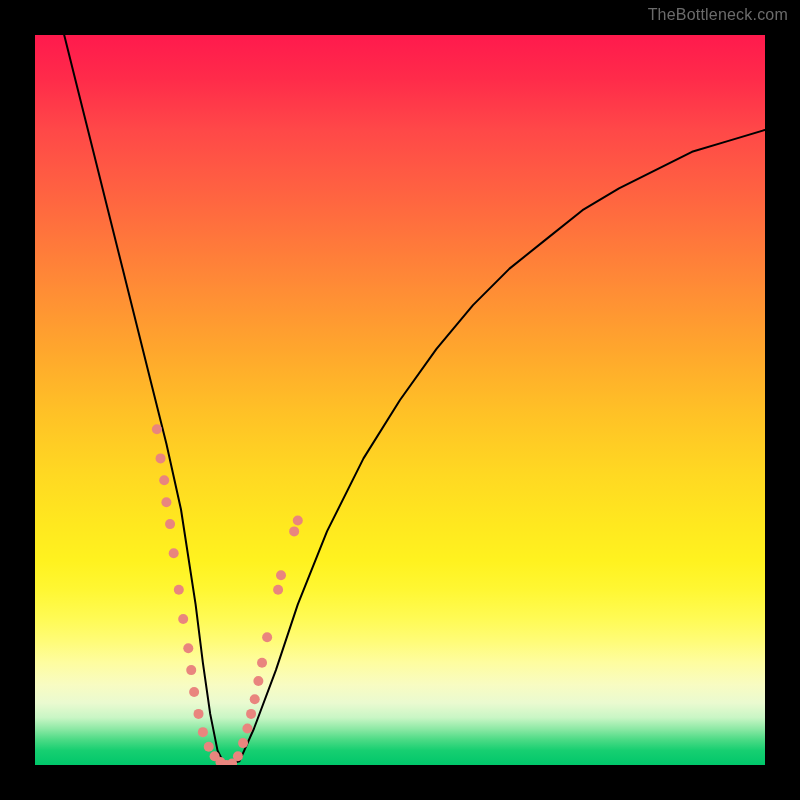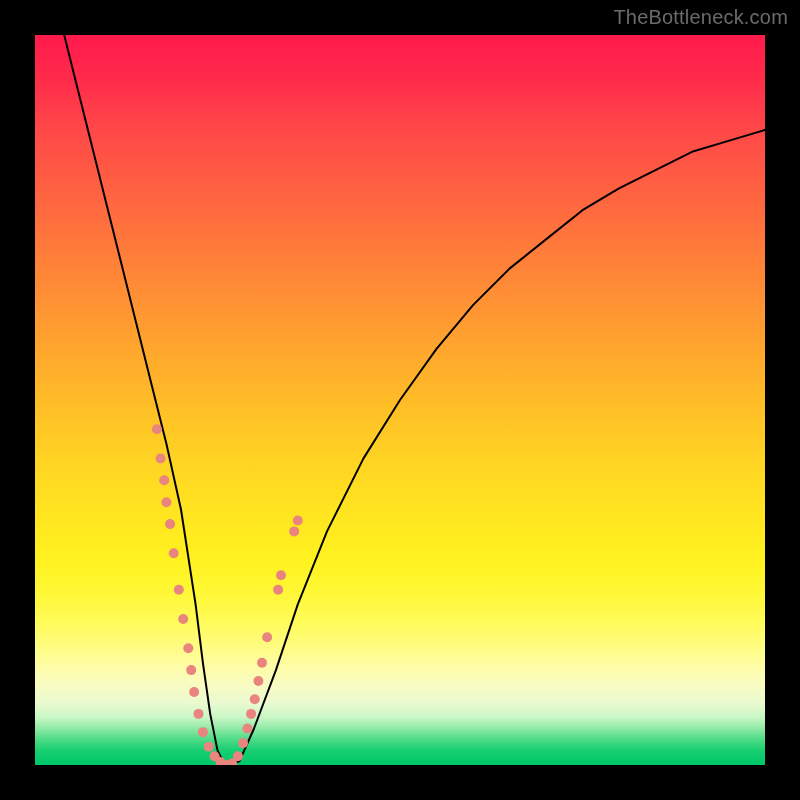--- a/index.html
+++ b/index.html
@@ -15,21 +15,21 @@
     position: relative;
     width: 800px;
     height: 800px;
     background: #000000;
   }
   .watermark {
     position: absolute;
     top: 6px;
     right: 12px;
     color: #6b6b6b;
-    font-size: 20px;
+    font-size: 16px;
     letter-spacing: 0.2px;
     z-index: 30;
     user-select: none;
   }
   .plot-area {
     position: absolute;
     left: 35px;
     top: 35px;
     width: 730px;
     height: 730px;

